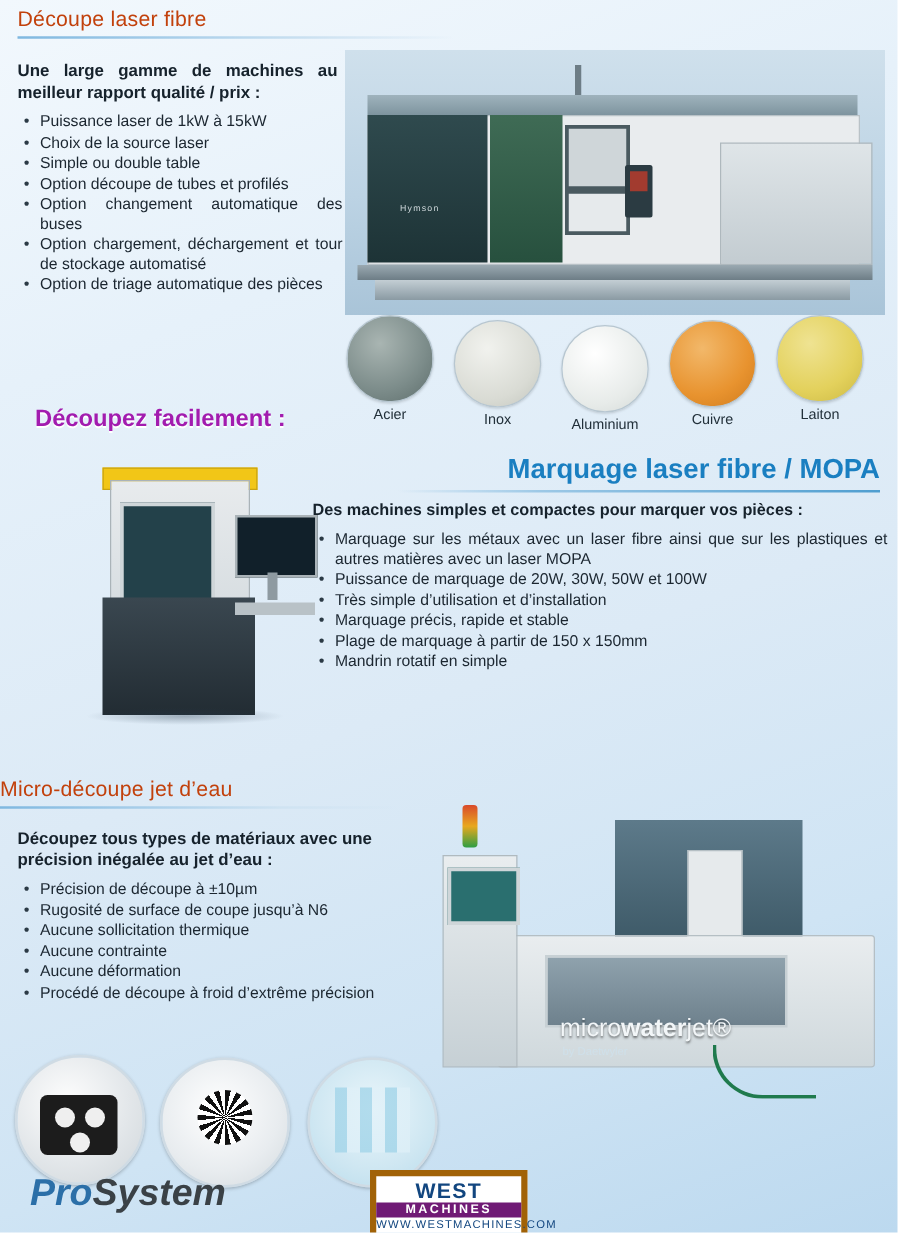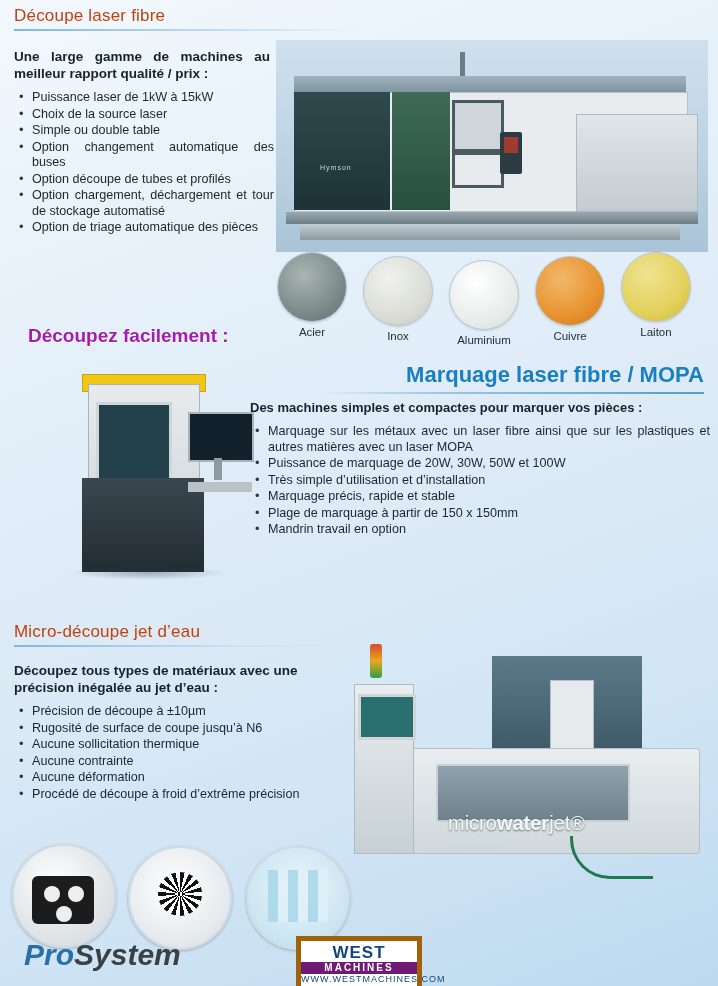--- a/index.html
+++ b/index.html
@@ -85,21 +85,21 @@
   .m2-top{position:absolute;left:44px;top:8px;width:122px;height:16px;background:#f2c617;border:1px solid #c9a311;}
   .m2-door{position:absolute;left:58px;top:36px;width:70px;height:76px;background:#23414a;border:3px solid #cfd6d9;}
   .m2-base{position:absolute;left:44px;top:112px;width:122px;height:94px;background:linear-gradient(180deg,#3a4750,#222c33);}
   .m2-mon{position:absolute;left:150px;top:46px;width:62px;height:46px;background:#11202a;border:2px solid #aab3b8;}
   .m2-monstand{position:absolute;left:176px;top:92px;width:8px;height:22px;background:#8e9aa1;}
   .m2-key{position:absolute;left:150px;top:116px;width:64px;height:10px;background:#b9c2c7;}
   .m2-shadow{position:absolute;left:30px;top:200px;width:160px;height:14px;background:radial-gradient(ellipse at center,rgba(40,60,80,.35),rgba(40,60,80,0) 70%);}
 
   
   #sec3{position:absolute;left:0;top:618px;width:718px;height:368px;}
-  #sec3 .hdr{position:absolute;left:14px;top:4px;}
+  #sec3 .hdr{position:absolute;left:0;top:4px;}
   #sec3 .hdr .rule{width:320px;margin-top:3px;}
   .intro3{position:absolute;left:14px;top:44px;width:330px;font-size:13.5px;font-weight:bold;line-height:17px;color:#16222c;}
   .list3{position:absolute;left:16px;top:86px;width:336px;}
   .list3 li{font-size:12.8px;line-height:16.5px;margin-bottom:1px;}
 
   .photo3{position:absolute;left:340px;top:18px;width:372px;height:246px;}
   .p3-base{position:absolute;left:58px;top:112px;width:300px;height:104px;background:linear-gradient(180deg,#e9edef,#cfd8dc);border:1px solid #b5bfc4;border-radius:3px;}
   .p3-tank{position:absolute;left:96px;top:128px;width:190px;height:54px;background:linear-gradient(180deg,#8fa2ad,#6e818d);border:2px solid #c7d0d4;}
   .p3-col{position:absolute;left:152px;top:20px;width:150px;height:96px;background:linear-gradient(180deg,#5d7a8a,#3e5a68);}
   .p3-head{position:absolute;left:210px;top:44px;width:42px;height:72px;background:#e6eaec;border:1px solid #b5bfc4;}
@@ -143,22 +143,22 @@
       <div class="sec-title">Découpe laser fibre</div>
       <div class="rule"></div>
     </div>
 
     <div class="intro">Une large gamme de machines au meilleur rapport qualité / prix :</div>
 
     <ul class="bul list">
       <li>Puissance laser de 1kW à 15kW</li>
       <li>Choix de la source laser</li>
       <li>Simple ou double table</li>
+      <li>Option découpe de tubes et profilés</li>
       <li>Option changement automatique des buses</li>
-      <li>Option découpe de tubes et profilés</li>
       <li>Option chargement, déchargement et tour de stockage automatisé</li>
       <li>Option de triage automatique des pièces</li>
     </ul>
 
     <div class="photo1">
       <div class="p1-mast"></div>
       <div class="p1-top"></div>
       <div class="p1-body"></div>
       <div class="p1-ext"></div>
       <div class="p1-dark">
@@ -202,21 +202,21 @@
     <div class="mark-title">Marquage laser fibre / MOPA</div>
     <div class="mark-rule"></div>
     <div class="mark-sub">Des machines simples et compactes pour marquer vos pièces :</div>
 
     <ul class="bul mark-list">
       <li>Marquage sur les métaux avec un laser fibre ainsi que sur les plastiques et autres matières avec un laser MOPA</li>
       <li>Puissance de marquage de 20W, 30W, 50W et 100W</li>
       <li>Très simple d’utilisation et d’installation</li>
       <li>Marquage précis, rapide et stable</li>
       <li>Plage de marquage à partir de 150 x 150mm</li>
-      <li>Mandrin travail en option</li>
+      <li>Mandrin rotatif en simple</li>
     </ul>
 
     <div class="photo2">
       <div class="m2-top"></div>
       <div class="m2-body"></div>
       <div class="m2-door"></div>
       <div class="m2-base"></div>
       <div class="m2-mon"></div>
       <div class="m2-monstand"></div>
       <div class="m2-key"></div>

